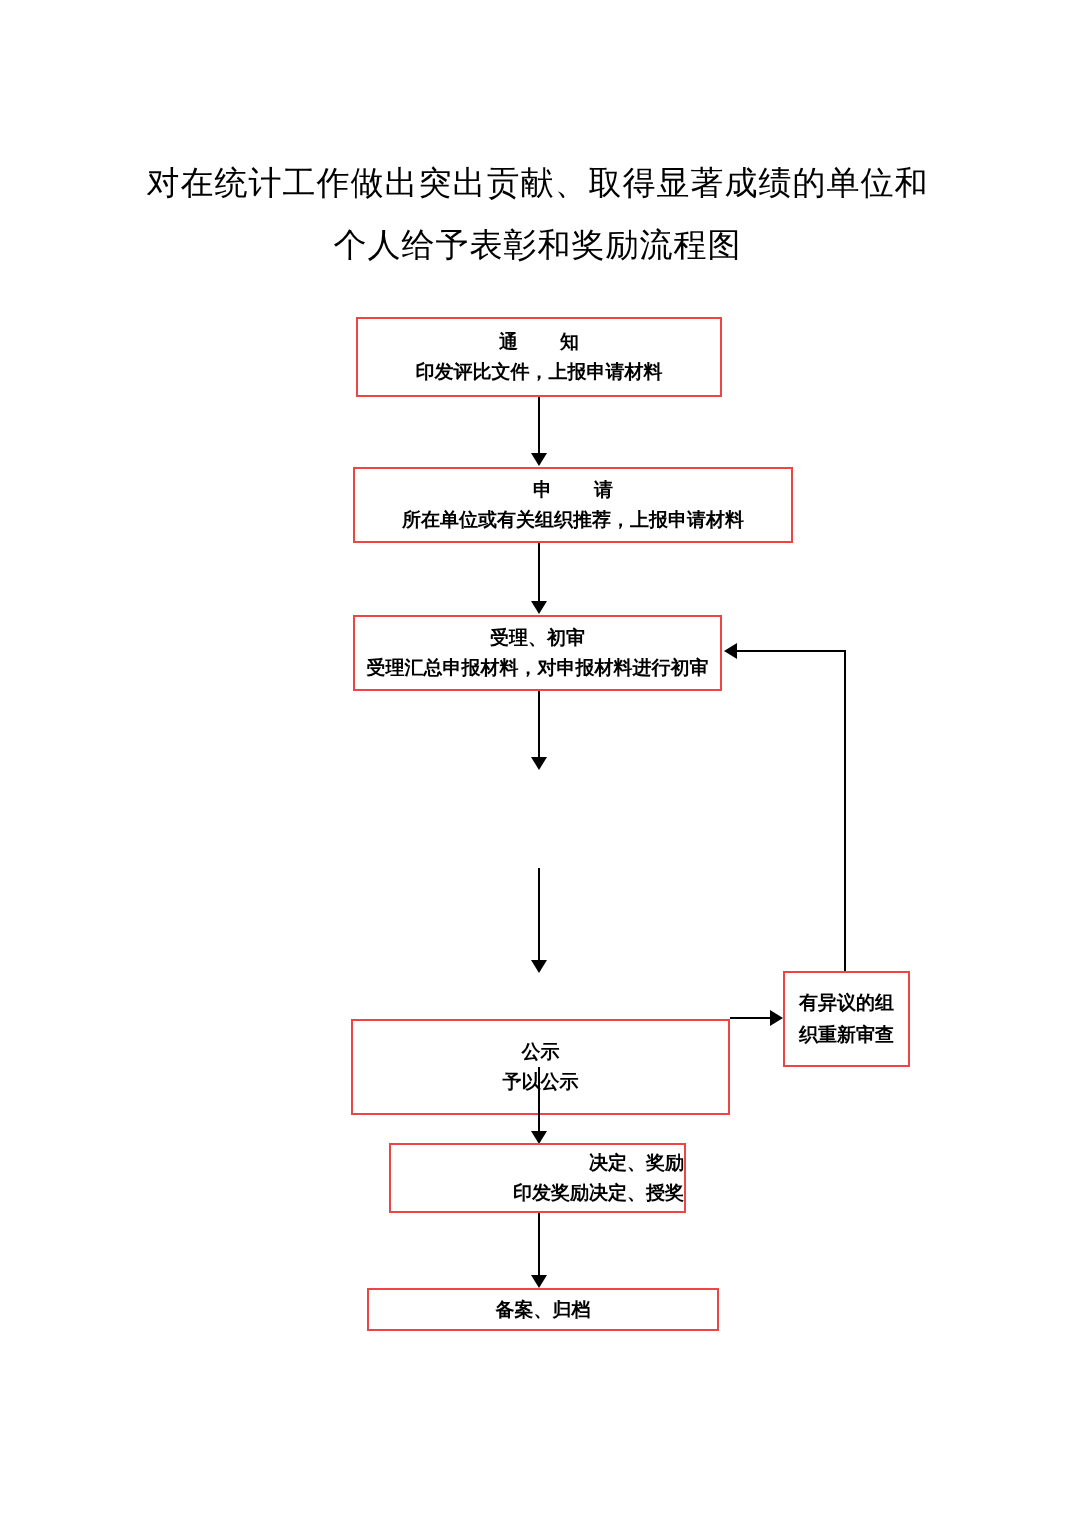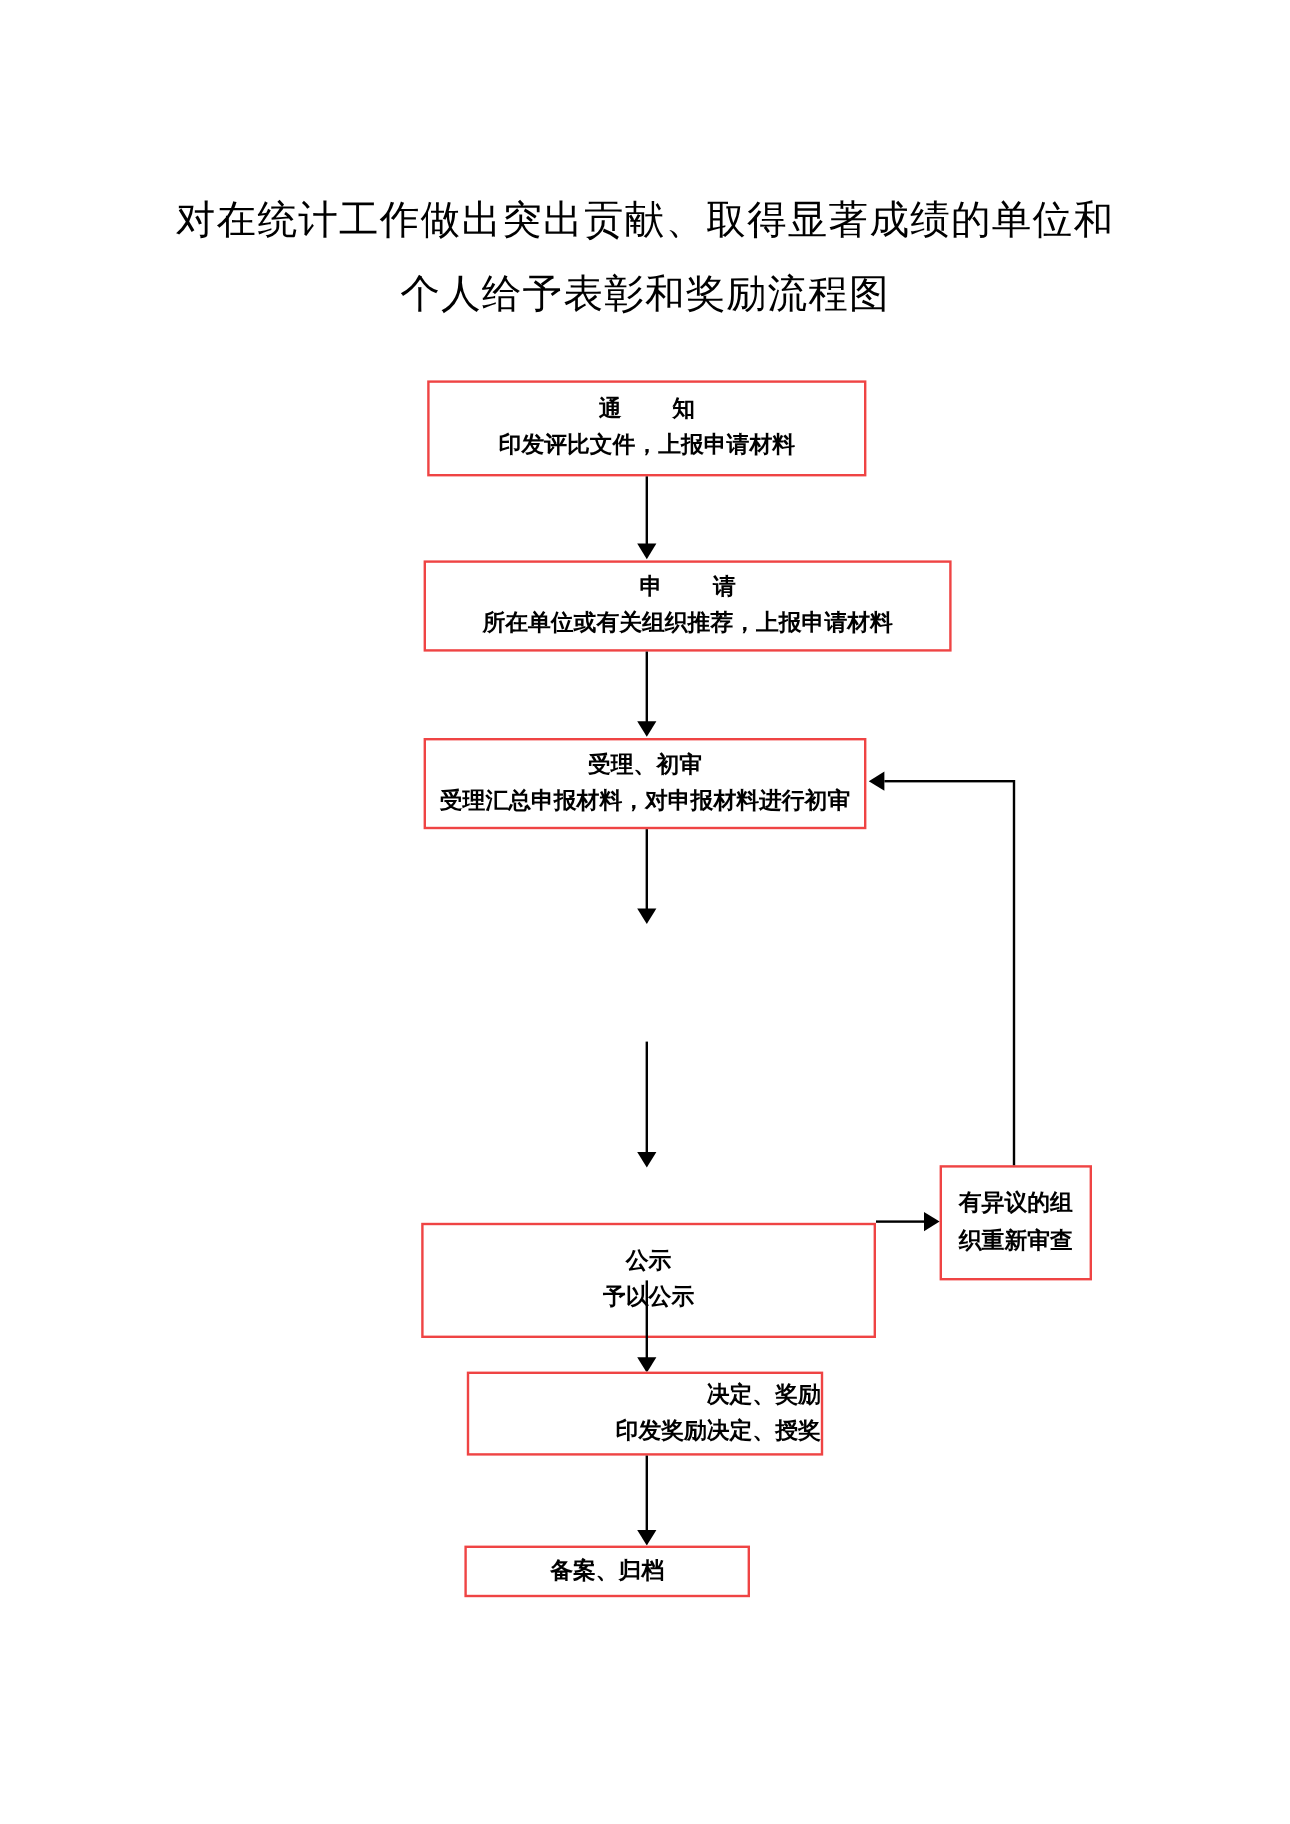--- a/index.html
+++ b/index.html
@@ -155,17 +155,17 @@
   <div class="arrow-down" style="left:531px; top:1131px;"></div>
 
   <div class="node" style="left:389px; top:1143px; width:297px; height:70px;align-items:flex-end;">
     <span class="ln">决定、奖励</span>
     <span class="ln">印发奖励决定、授奖</span>
   </div>
 
   <div class="vline" style="left:538px; top:1213px; height:64px;"></div>
   <div class="arrow-down" style="left:531px; top:1275px;"></div>
 
-  <div class="node" style="left:387px; top:1288px; width:238px; height:43px;text-align:center;">
+  <div class="node" style="left:367px; top:1288px; width:352px; height:43px;text-align:center;">
     <span class="ln">备案、归档</span>
   </div>
 
 </div>
 
 </body></html>

